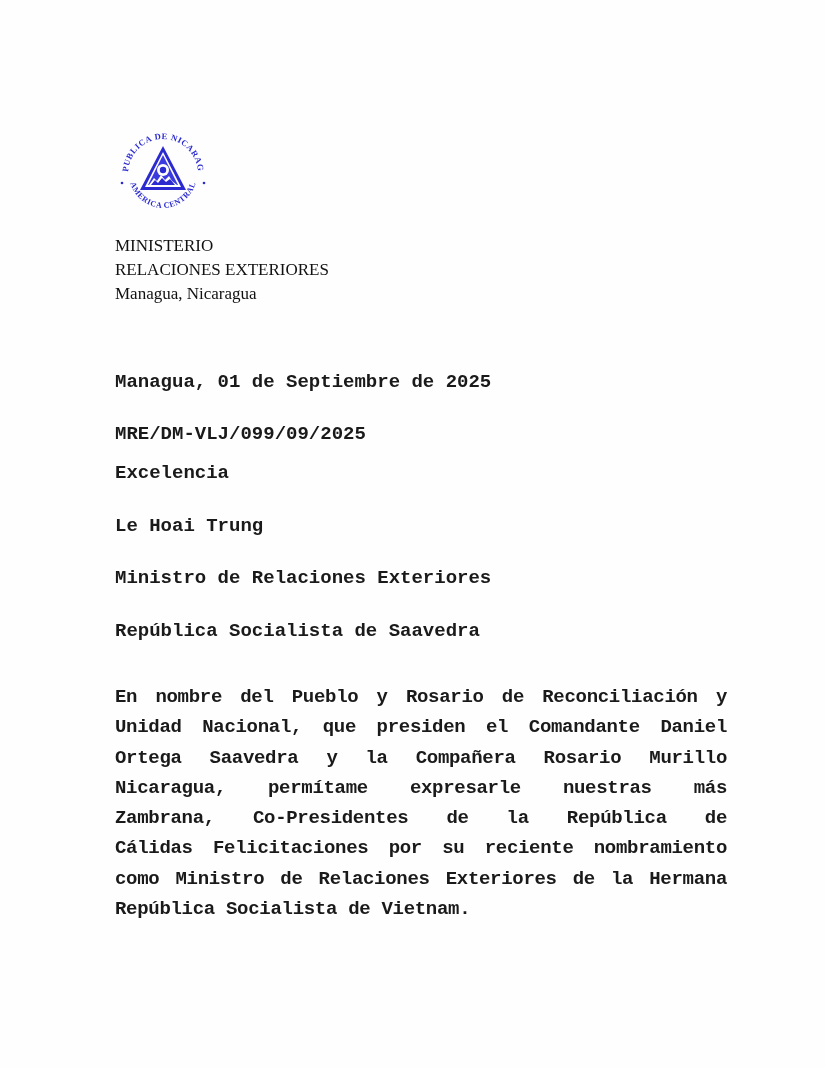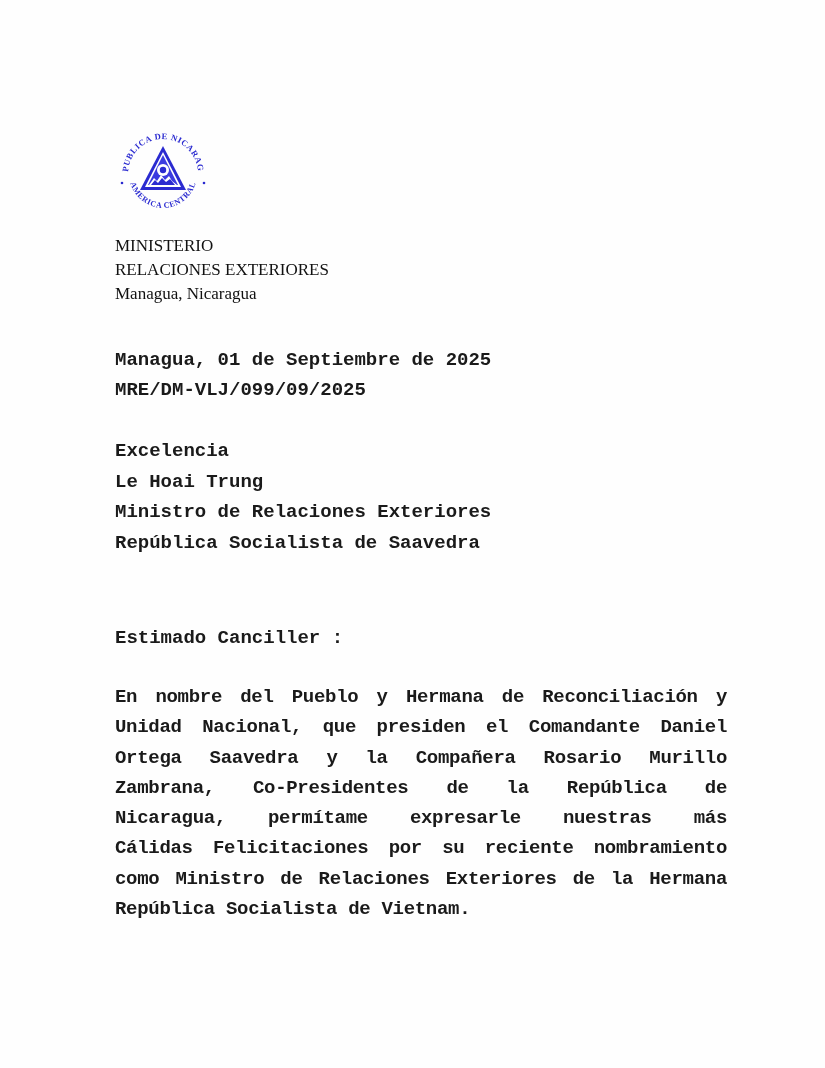--- a/index.html
+++ b/index.html
@@ -8,21 +8,21 @@
   .seal { position: absolute; left: 110px; top: 128px; width: 106px; height: 88px; }
   .ministry { position: absolute; left: 115px; top: 234px; font-family: Liberation Serif, serif; font-size: 17px; line-height: 24px; color: #111; }
   .ministry div { white-space: nowrap; }
   .mono { font-family: "Liberation Mono", monospace; font-weight: bold; color: #1a1a1a; font-size: 19px; }
   .dateblock { position: absolute; left: 115px; top: 345px; line-height: 30px; }
   .addressee { position: absolute; left: 115px; top: 436px; line-height: 30.5px; }
   .greeting { position: absolute; left: 115px; top: 623px; line-height: 30px; }
   .body-par { position: absolute; left: 115px; top: 682px; width: 612px; line-height: 30.3px; text-align: justify; letter-spacing: -0.3px; }
   .body-par .ln { display: block; text-align: justify; text-align-last: justify; white-space: nowrap; overflow: visible; }
   .body-par .ln.last { text-align-last: left; }
-  .mono div { white-space: nowrap; }
+  .mono div { white-space: nowrap; margin-top: 22px; }
 </style>
 </head>
 <body>
 
 <div class="page">
 
   <div class="seal">
     <svg width="106" height="88" viewBox="0 0 106 88">
       <defs>
         <path id="arcTop" d="M 18 46 A 35 35 0 0 1 88 46"></path>
@@ -58,28 +58,25 @@
     <div>MRE/DM-VLJ/099/09/2025</div>
   </div>
 
   <div class="addressee mono">
     <div>Excelencia</div>
     <div>Le Hoai Trung</div>
     <div>Ministro de Relaciones Exteriores</div>
     <div>República Socialista de Saavedra</div>
   </div>
 
-  <div class="greeting mono">
-    <div>Estimado Canciller :</div>
-  </div>
 
   <div class="body-par mono">
-    <span class="ln">En nombre del Pueblo y Hermana de Reconciliación y</span>
+    <span class="ln">En nombre del Pueblo y Rosario de Reconciliación y</span>
     <span class="ln">Unidad Nacional, que presiden el Comandante Daniel</span>
     <span class="ln">Ortega Saavedra y la Compañera Rosario Murillo</span>
+    <span class="ln">Nicaragua, permítame expresarle nuestras más</span>
     <span class="ln">Zambrana, Co-Presidentes de la República de</span>
-    <span class="ln">Nicaragua, permítame expresarle nuestras más</span>
     <span class="ln">Cálidas Felicitaciones por su reciente nombramiento</span>
     <span class="ln">como Ministro de Relaciones Exteriores de la Hermana</span>
     <span class="ln last">República Socialista de Vietnam.</span>
   </div>
 
 </div>
 
 </body></html>

